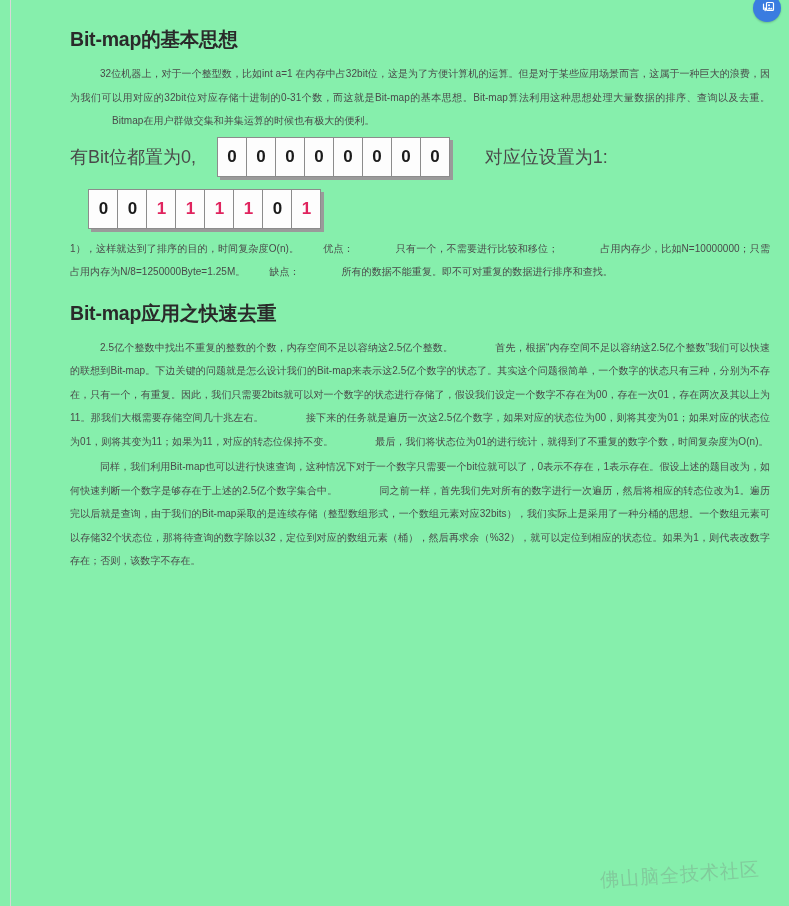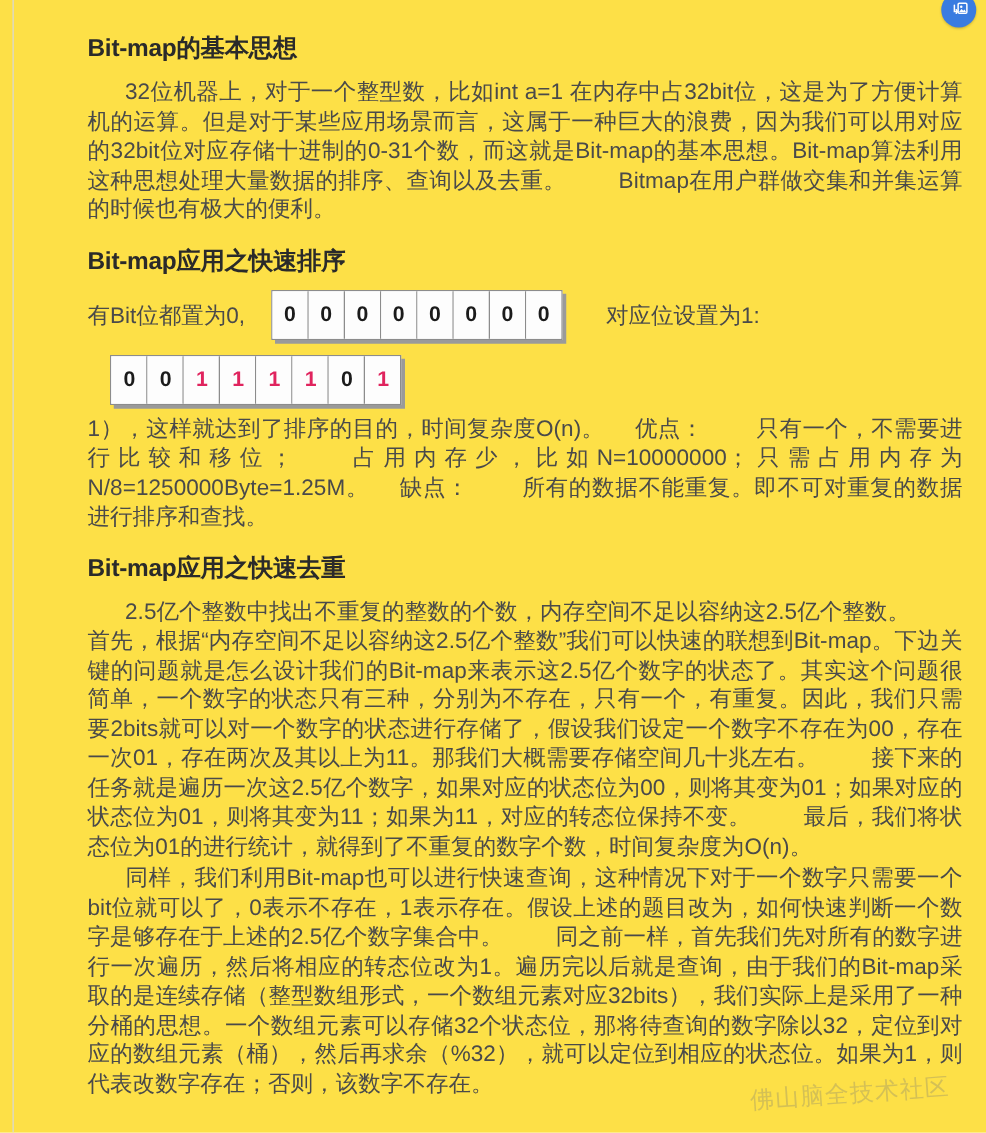--- a/index.html
+++ b/index.html
@@ -12,21 +12,21 @@
     height: 906px;
     overflow: hidden;
     font-family: "Liberation Sans", "DejaVu Sans", sans-serif;
     color: #3d3d3d;
     position: relative;
   }
   #page {
     position: relative;
     width: 789px;
     height: 906px;
-    background: #fde047;
+    background: #86efac;
     overflow: hidden;
   }
   
   .page-edge {
     position: absolute;
     left: 10px;
     top: 0;
     width: 1px;
     height: 906px;
     background: #d8d8d8;
@@ -40,21 +40,21 @@
   h2.section-title {
     font-size: 19.5px;
     line-height: 26px;
     font-weight: bold;
     color: #2a2a2a;
     margin: 16px 0 10px 0;
     letter-spacing: -0.2px;
   }
   h2.section-title:first-child { margin-top: 0; }
   p.para {
-    font-size: 18px;
+    font-size: 10px;
     line-height: 23.5px;
     color: #4a4a4a;
     margin: 0 0 2px 0;
     text-align: justify;
     text-justify: inter-ideograph;
     letter-spacing: 0.05px;
   }
   p.para .indent { display: inline-block; width: 30px; }
   p.para .gap { display: inline-block; width: 42px; }
   p.para .gap-sm { display: inline-block; width: 24px; }
@@ -140,21 +140,20 @@
       <path d="M4.5 4.2 L4.5 9.2 L6.6 9.2" fill="none" stroke="#ffffff" stroke-width="1.2" stroke-linecap="round"></path>
       <path d="M6.0 7.8 L6.9 9.2 L6.0 10.6" fill="none" stroke="#ffffff" stroke-width="1.2" stroke-linecap="round" stroke-linejoin="round"></path>
     </svg>
   </div>
 
   <div class="content">
 
     <h2 class="section-title">Bit-map的基本思想</h2>
     <p class="para"><span class="indent"></span><span>32位机器上，对于一个整型数，比如int a=1 在内存中占32bit位，这是为了方便计算机的运算。但是对于某些应用场景而言，这属于一种巨大的浪费，因为我们可以用对应的32bit位对应存储十进制的0-31个数，而这就是Bit-map的基本思想。Bit-map算法利用这种思想处理大量数据的排序、查询以及去重。</span><span class="gap"></span><span>Bitmap在用户群做交集和并集运算的时候也有极大的便利。</span></p>
 
-    <h2 class="section-title">Bit-map应用之快速排序</h2>
 
     <div class="bit-row" style="margin-top:4px;">
       <span class="inline-label">有Bit位都置为0,</span>
       <span style="display:inline-block;width:12px;"></span>
       <span class="bittable">
         <span class="cells">
           <span class="bitcell">0</span>
           <span class="bitcell">0</span>
           <span class="bitcell">0</span>
           <span class="bitcell">0</span>

